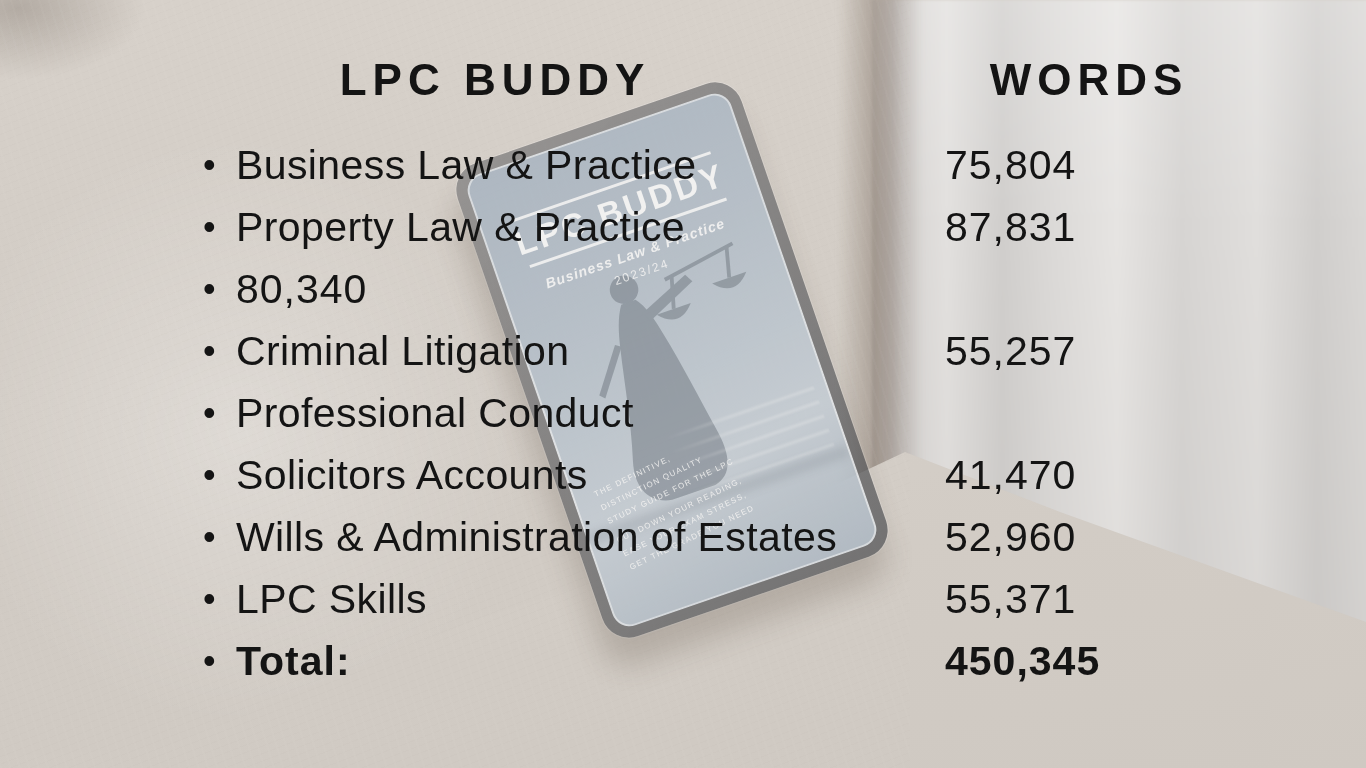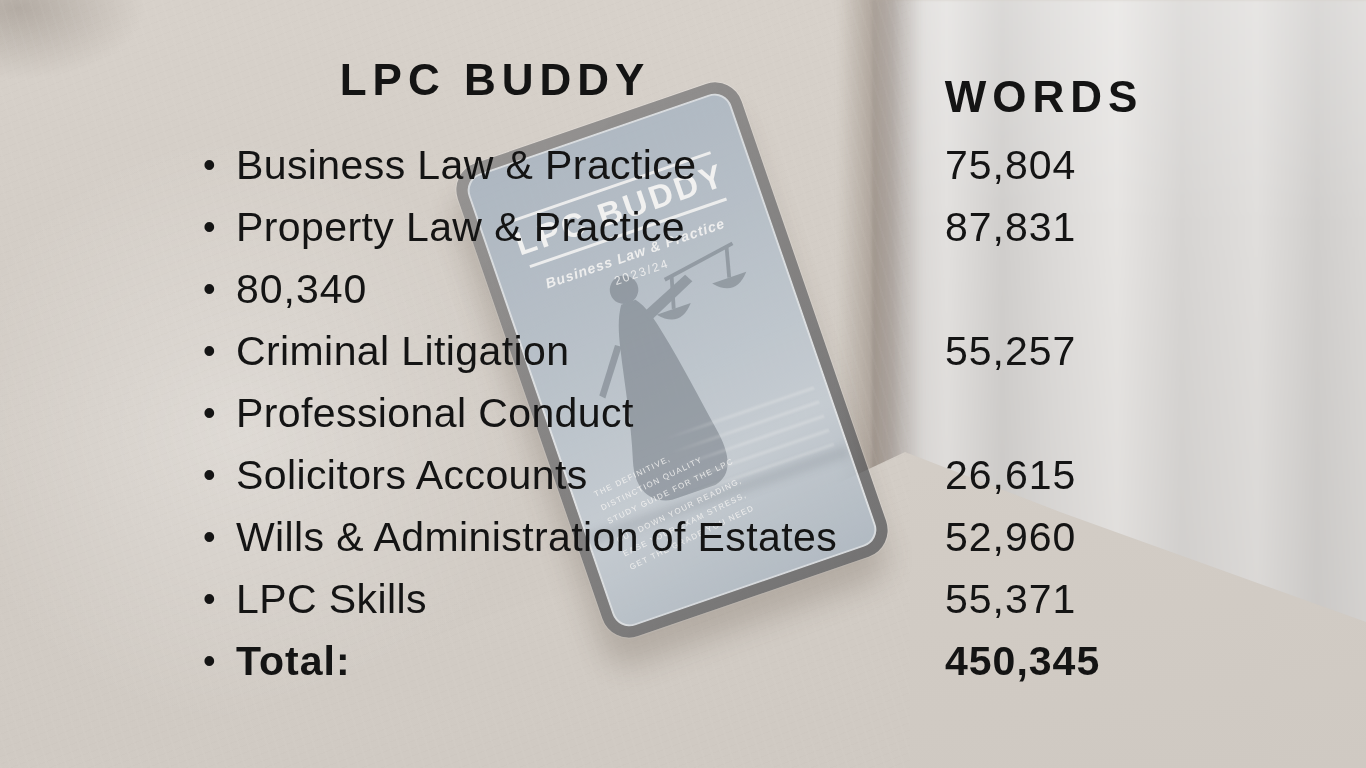--- a/index.html
+++ b/index.html
@@ -61,21 +61,21 @@
     filter:blur(1px); border-radius:8px;
   }
   .landstrip { position:absolute; left:0; top:79%; width:100%; height:12px; background:#76818d; opacity:.30; filter:blur(4px); z-index:2; }
   .smallprint { position:absolute; left:9%; bottom:10%; transform:rotate(-7deg); z-index:3;
     color:rgba(255,255,255,.85); font-size:8px; letter-spacing:1.3px; line-height:1.85; text-transform:uppercase; white-space:nowrap; }
   .tagline { margin-bottom:7px; }
   
   .title { position:absolute; top:58px; text-align:center; font-size:44px; font-weight:700;
     letter-spacing:6px; line-height:44px; color:var(--text-color,#141414); z-index:10; }
   .title-left  { left:285px; width:420px; }
-  .title-right { left:909px; width:270px;margin-top:17px; }
+  .title-right { left:954px; width:270px; }
   .rows { position:absolute; left:203px; top:134px; width:998px; z-index:10; }
   .row { height:62px; display:flex; align-items:center; font-size:41px; letter-spacing:.4px; color:var(--text-color,#141414); }
   .bullet { width:33px; font-size:36px; line-height:1; }
   .label { flex:1; white-space:nowrap; }
   .value { width:256px; text-align:left; letter-spacing:1px; white-space:nowrap; }
   .row.bold .label, .row.bold .value { font-weight:700; letter-spacing:1px; }
 </style>
 </head>
 <body>
 
@@ -147,21 +147,21 @@
         <span class="label">Criminal Litigation</span>
         <span class="value">55,257</span>
       </div>
       <div class="row">
         <span class="bullet">•</span>
         <span class="label">Professional Conduct</span>
       </div>
       <div class="row">
         <span class="bullet">•</span>
         <span class="label">Solicitors Accounts</span>
-        <span class="value">26,615</span>
+        <span class="value">41,470</span>
       </div>
       <div class="row">
         <span class="bullet">•</span>
         <span class="label">Wills &amp; Administration of Estates</span>
         <span class="value">52,960</span>
       </div>
       <div class="row">
         <span class="bullet">•</span>
         <span class="label">LPC Skills</span>
         <span class="value">55,371</span>

